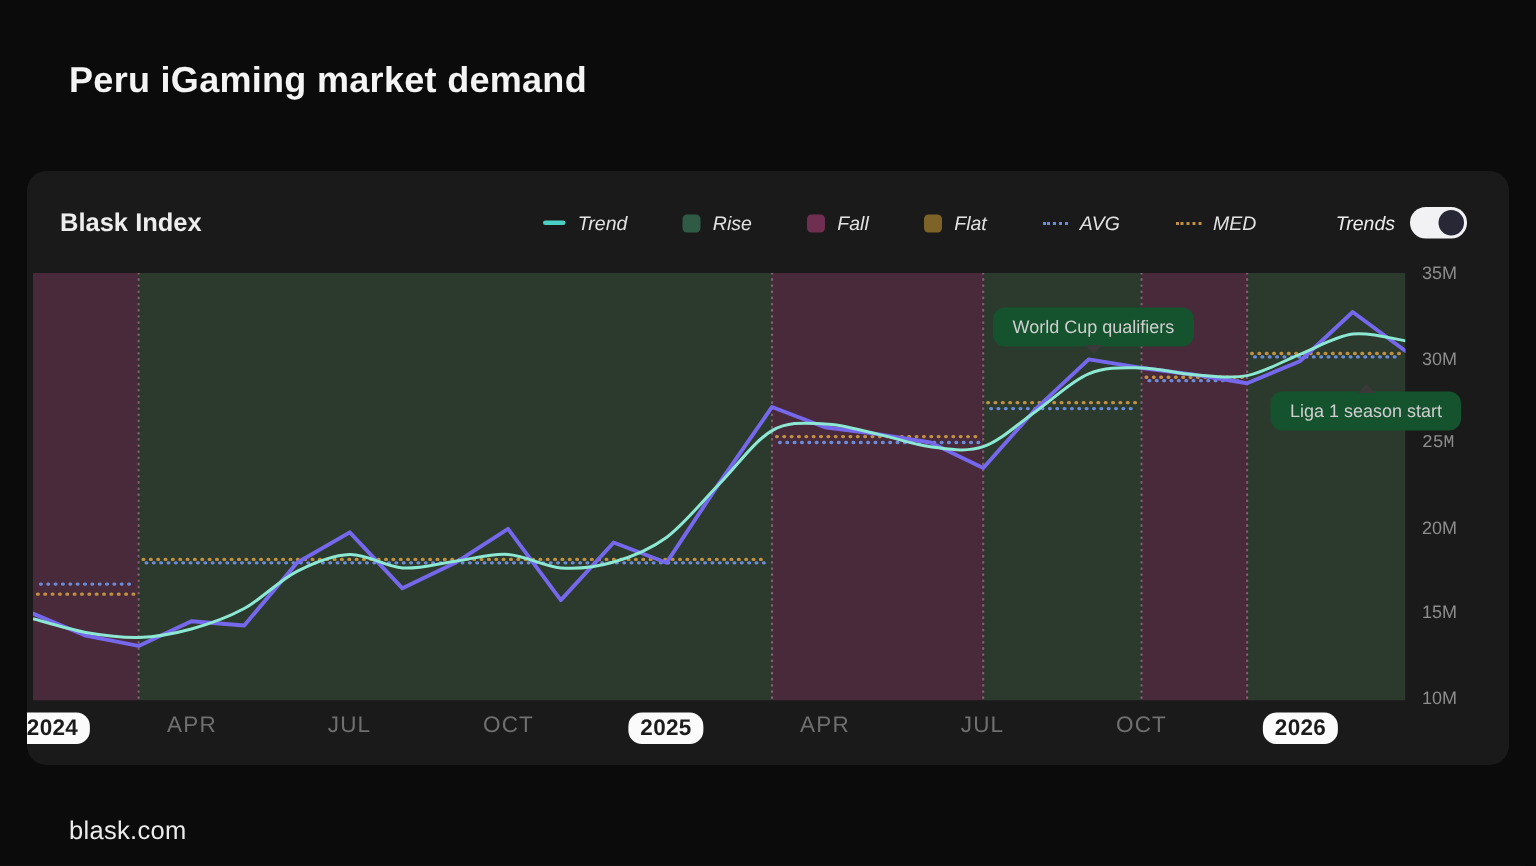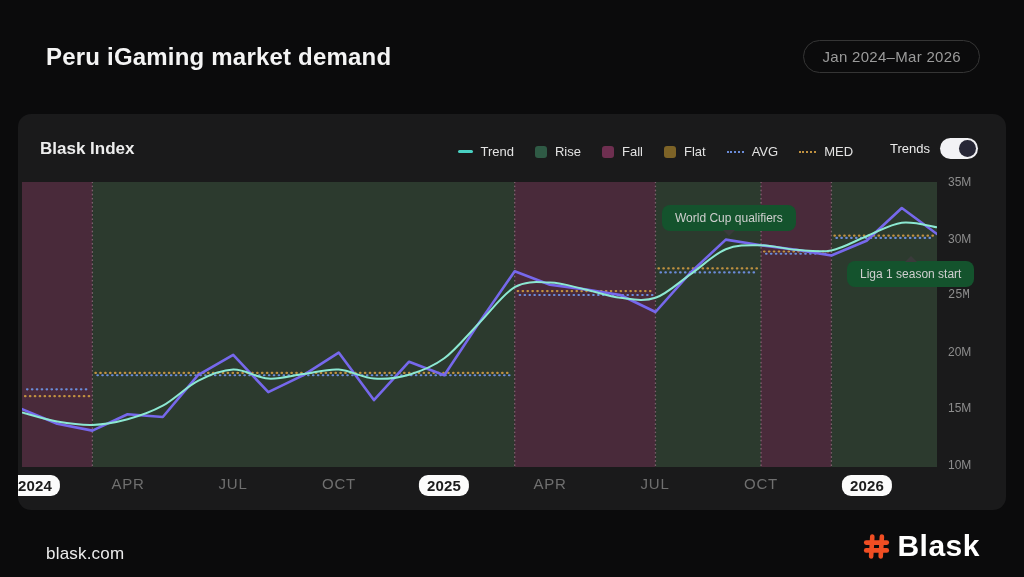--- a/index.html
+++ b/index.html
@@ -16,21 +16,21 @@
   .date-badge {
     border:1px solid #353535; border-radius:18px; padding:7px 18px;
     color:#9b9b9b; font-size:15px; font-weight:500; letter-spacing:0.3px;
   }
   .card {
     position:absolute; left:18px; top:114px; width:988px; height:396px;
     background:#1a1a1b; border-radius:13px; overflow:hidden;
   }
   .card-header { position:absolute; left:22px; right:28px; top:24px; display:flex; justify-content:space-between; align-items:center; }
   .card-title { font-size:17px; font-weight:600; color:#ededed; }
-  .legend { display:flex; align-items:flex-end; gap:21px; }
+  .legend { display:flex; align-items:center; gap:37px;font-style:italic; }
   .legend-item { display:flex; align-items:center; gap:8px; font-size:13px; color:#e2e2e2; cursor:pointer; }
   .lg-dash { width:15px; height:3px; border-radius:2px; }
   .lg-square { width:12px; height:12px; border-radius:3px; }
   .lg-dots { width:17px; height:0; border-top:2px dotted; }
   .trends-group { display:flex; align-items:center; gap:10px; margin-left:16px; }
   .trends-label { font-size:13px; color:#ececec; }
   .toggle { width:38px; height:21px; border-radius:11px; background:#f2f2f5; position:relative; cursor:pointer; }
   .toggle .knob { position:absolute; right:2px; top:2px; width:17px; height:17px; border-radius:50%; background:#272736; }
   .chart-area { position:absolute; left:4px; top:68px; width:980px; height:320px; }
   #plot { position:absolute; left:0; top:0; }
@@ -50,21 +50,20 @@
   .footer { position:absolute; left:46px; right:44px; top:528px; display:flex; justify-content:space-between; align-items:center; }
   .site-url { font-size:17px; color:#ececec; letter-spacing:0.2px;margin-top:16px; }
   .brand { display:flex; align-items:center; gap:7px; }
   .brand-text { font-size:30px; font-weight:800; letter-spacing:0.5px; color:#ffffff; }
 </style>
 </head>
 <body>
 
 <div class="topbar">
   <h1 class="page-title">Peru iGaming market demand</h1>
-  <div class="date-badge">Jan 2024–Mar 2026</div>
 </div>
 
 <div class="card">
   <div class="card-header">
     <div class="card-title">Blask Index</div>
     <div class="legend" id="legend">
 
       <div class="legend-item">
           <span class="lg-dash" style="background: rgb(73, 208, 194);"></span>
           <span>Trend</span>
@@ -146,24 +145,13 @@
       </div>
     <div id="annos">
         <div class="anno ptr-bottom" style="left: 640px; top: 23px;">World Cup qualifiers</div>
         <div class="anno ptr-top" style="left: 825px; top: 79px;">Liga 1 season start</div>
       </div>
   </div>
 </div>
 
 <div class="footer">
   <div class="site-url">blask.com</div>
-  <div class="brand">
-    <svg width="27" height="27" viewBox="0 0 27 27">
-      <g stroke="#f04e23" stroke-width="4.6" stroke-linecap="round" fill="none">
-        <path d="M9.3 3.5 L8.1 23.5"></path>
-        <path d="M18.9 3.5 L17.7 23.5"></path>
-        <path d="M3.2 9.6 L23.8 9.6"></path>
-        <path d="M3.2 17.4 L23.8 17.4"></path>
-      </g>
-    </svg>
-    <span class="brand-text">Blask</span>
-  </div>
 </div>
 
 </body></html>

